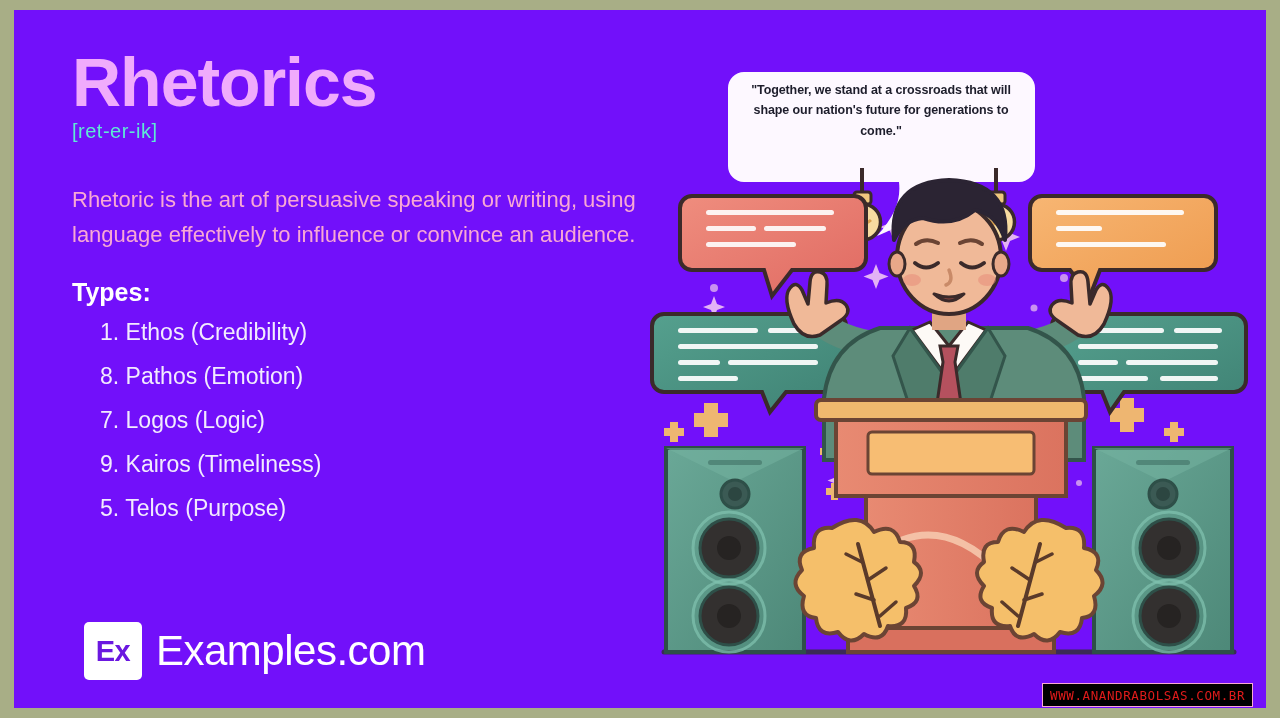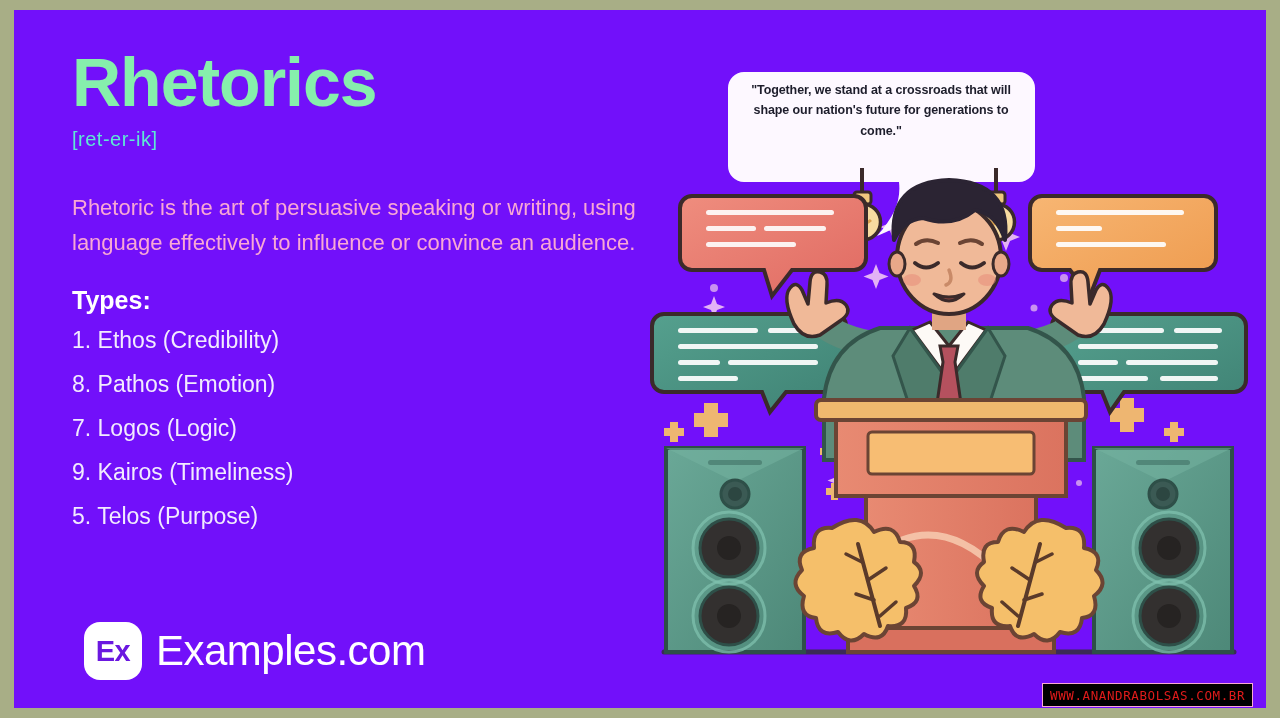--- a/index.html
+++ b/index.html
@@ -19,24 +19,24 @@
 
   
   .left-col {
     position: absolute;
     left: 58px; top: 38px;
     width: 610px;
   }
   .title {
     font-size: 68px;
     font-weight: 700;
-    color: #86efac;
+    color: #f0abfc;
     letter-spacing: -1px;
     line-height: 1.0;
-    margin-bottom: 12px;
+    margin-bottom: 4px;
   }
   .phonetic {
     font-size: 20px;
     color: #5eead4;
     letter-spacing: 0.5px;
     margin-bottom: 40px;
   }
   .definition {
     font-size: 22px;
     line-height: 1.57;
@@ -44,41 +44,41 @@
     max-width: 580px;
     margin-bottom: 26px;
   }
   .types-heading {
     font-size: 25px;
     font-weight: 700;
     color: #ffffff;
     text-underline-offset: 3px;
     margin-bottom: 14px;
   }
-  .types-list { list-style: none; }
+  .types-list { list-style: none; margin-left: 28px; }
   .types-list li {
     font-size: 23px;
     color: #f2ebfe;
     line-height: 1.0;
     margin-bottom: 21px;
     white-space: nowrap;
   }
 
   
   .logo-row {
     position: absolute;
     left: 70px; bottom: 28px;
     display: flex;
     align-items: center;
     gap: 14px;
   }
   .logo-mark {
     width: 58px; height: 58px;
     background: #ffffff;
-    border-radius: 16px;
+    border-radius: 5px;
     display: flex;
     align-items: center;
     justify-content: center;
     font-size: 29px;
     font-weight: 700;
     color: #6b18e0;
     letter-spacing: -0.5px;
   }
   .logo-text {
     font-size: 42px;

